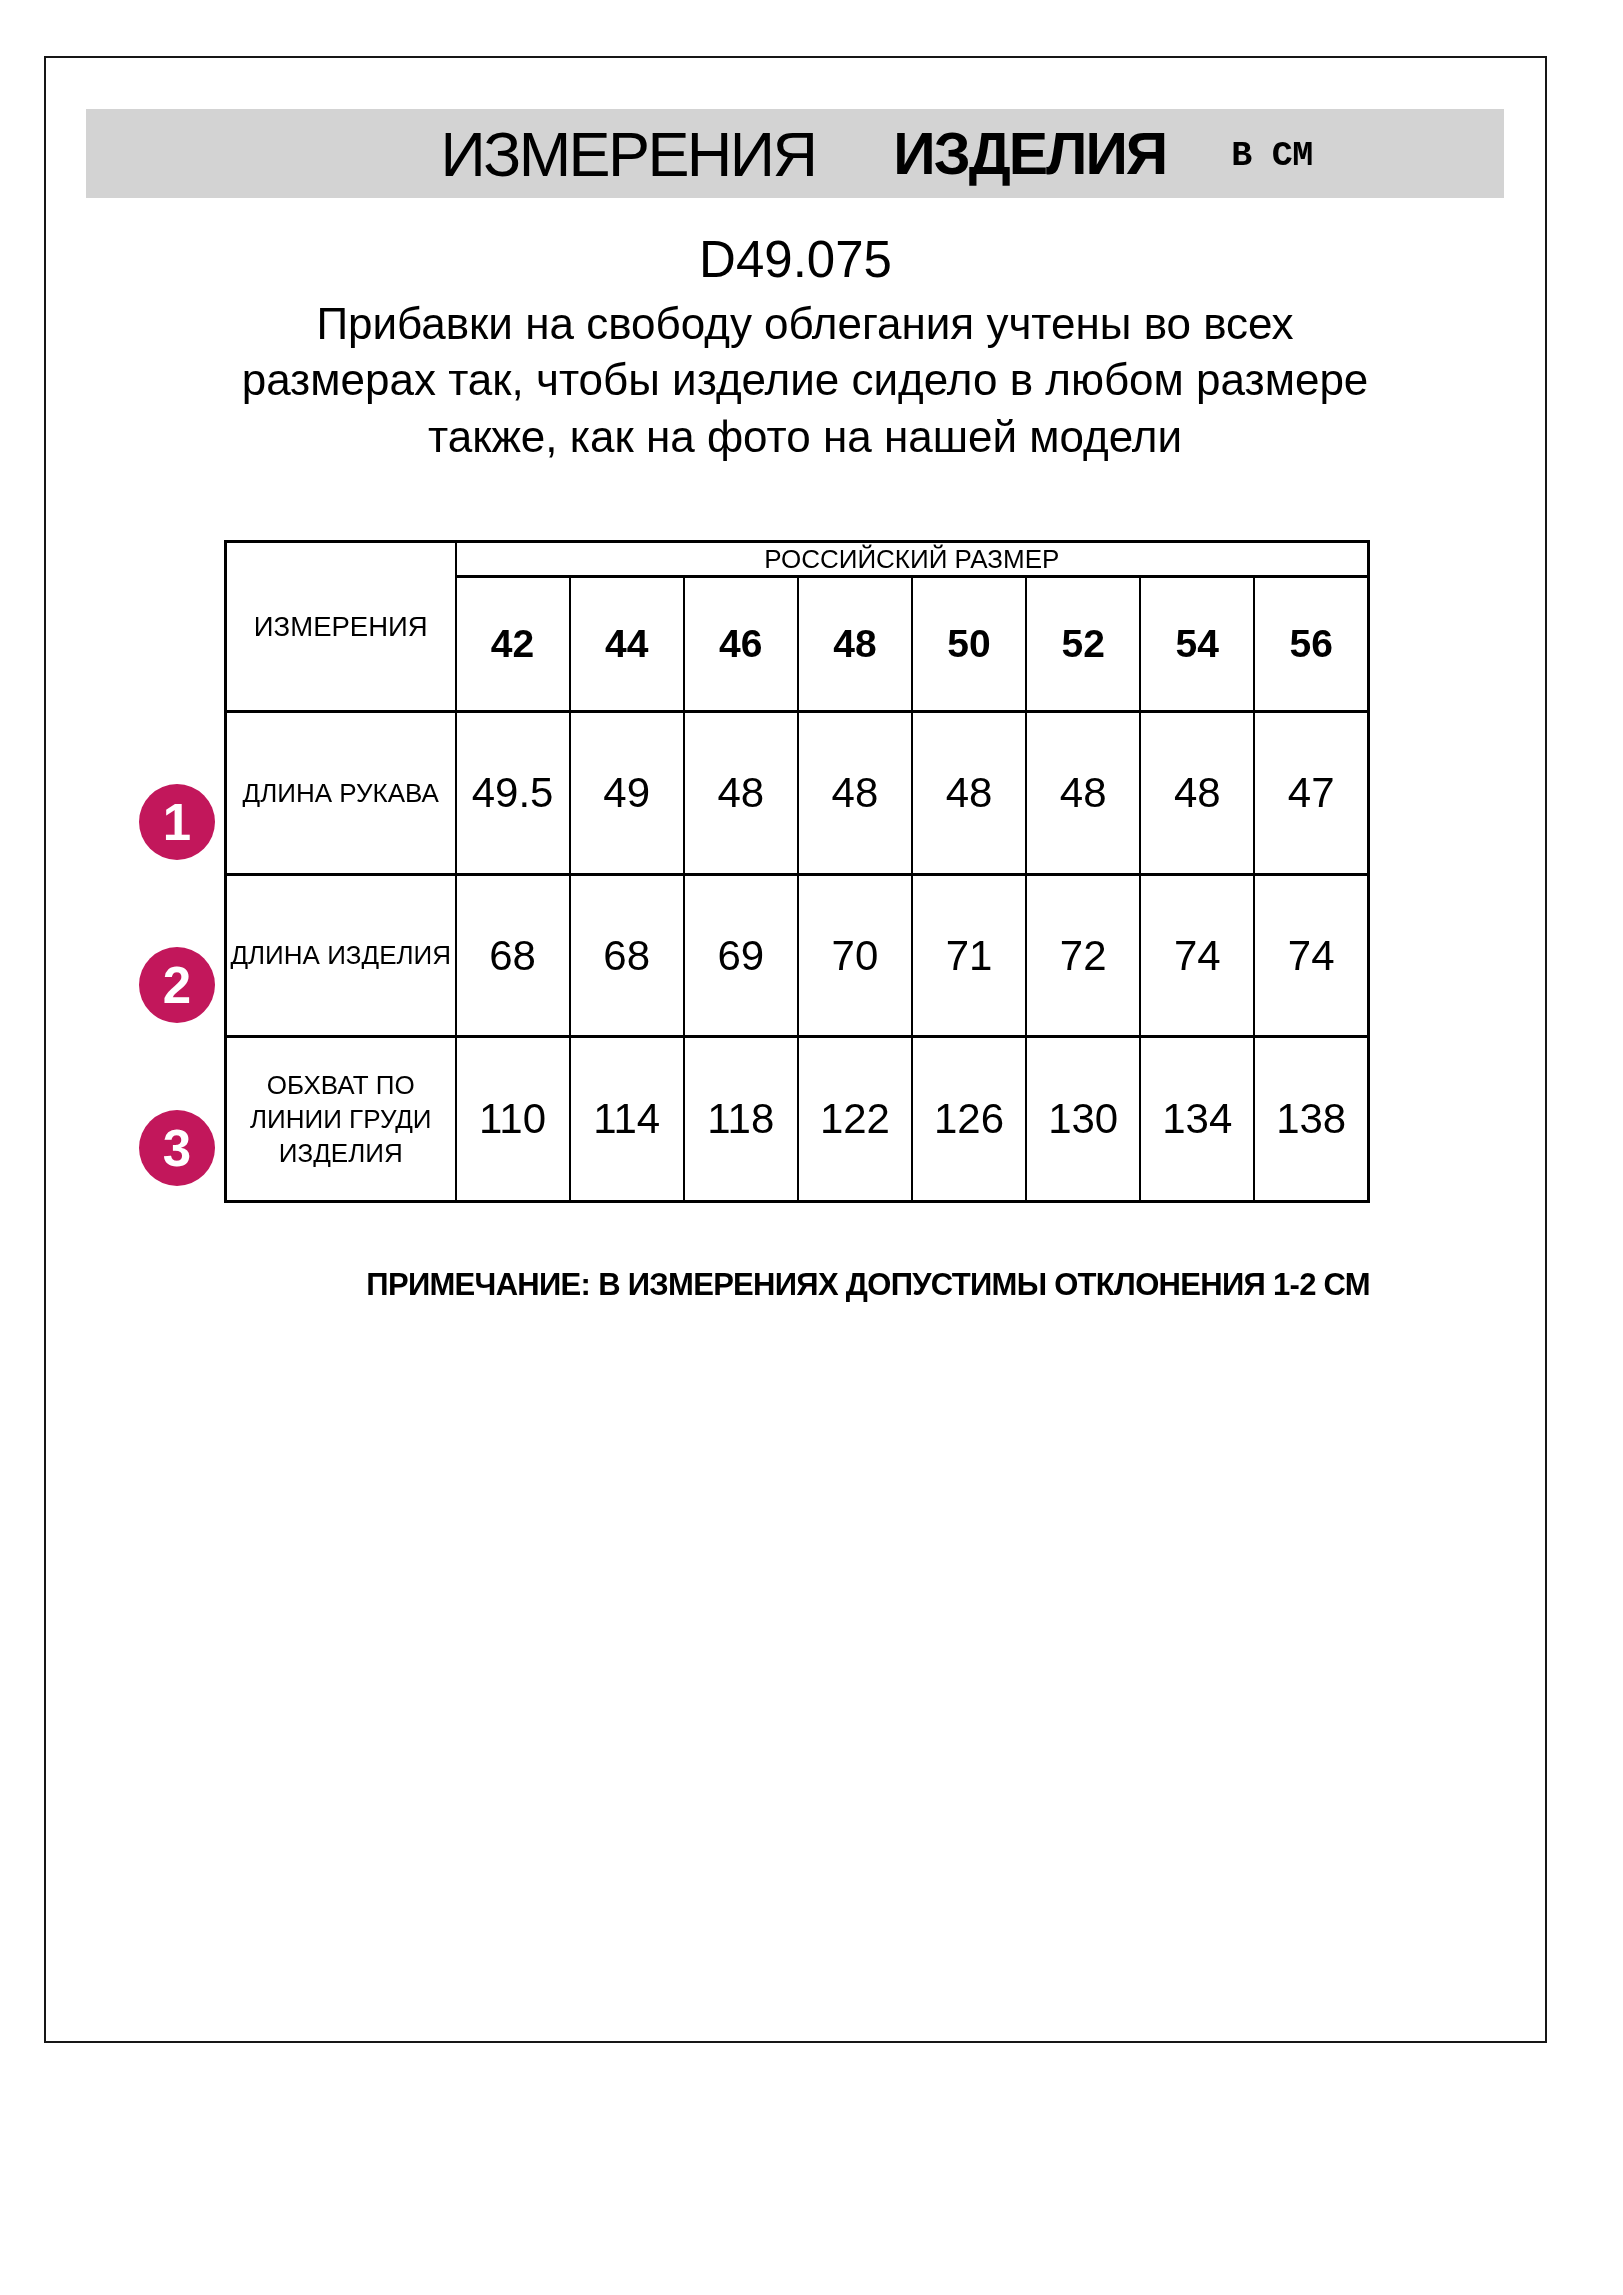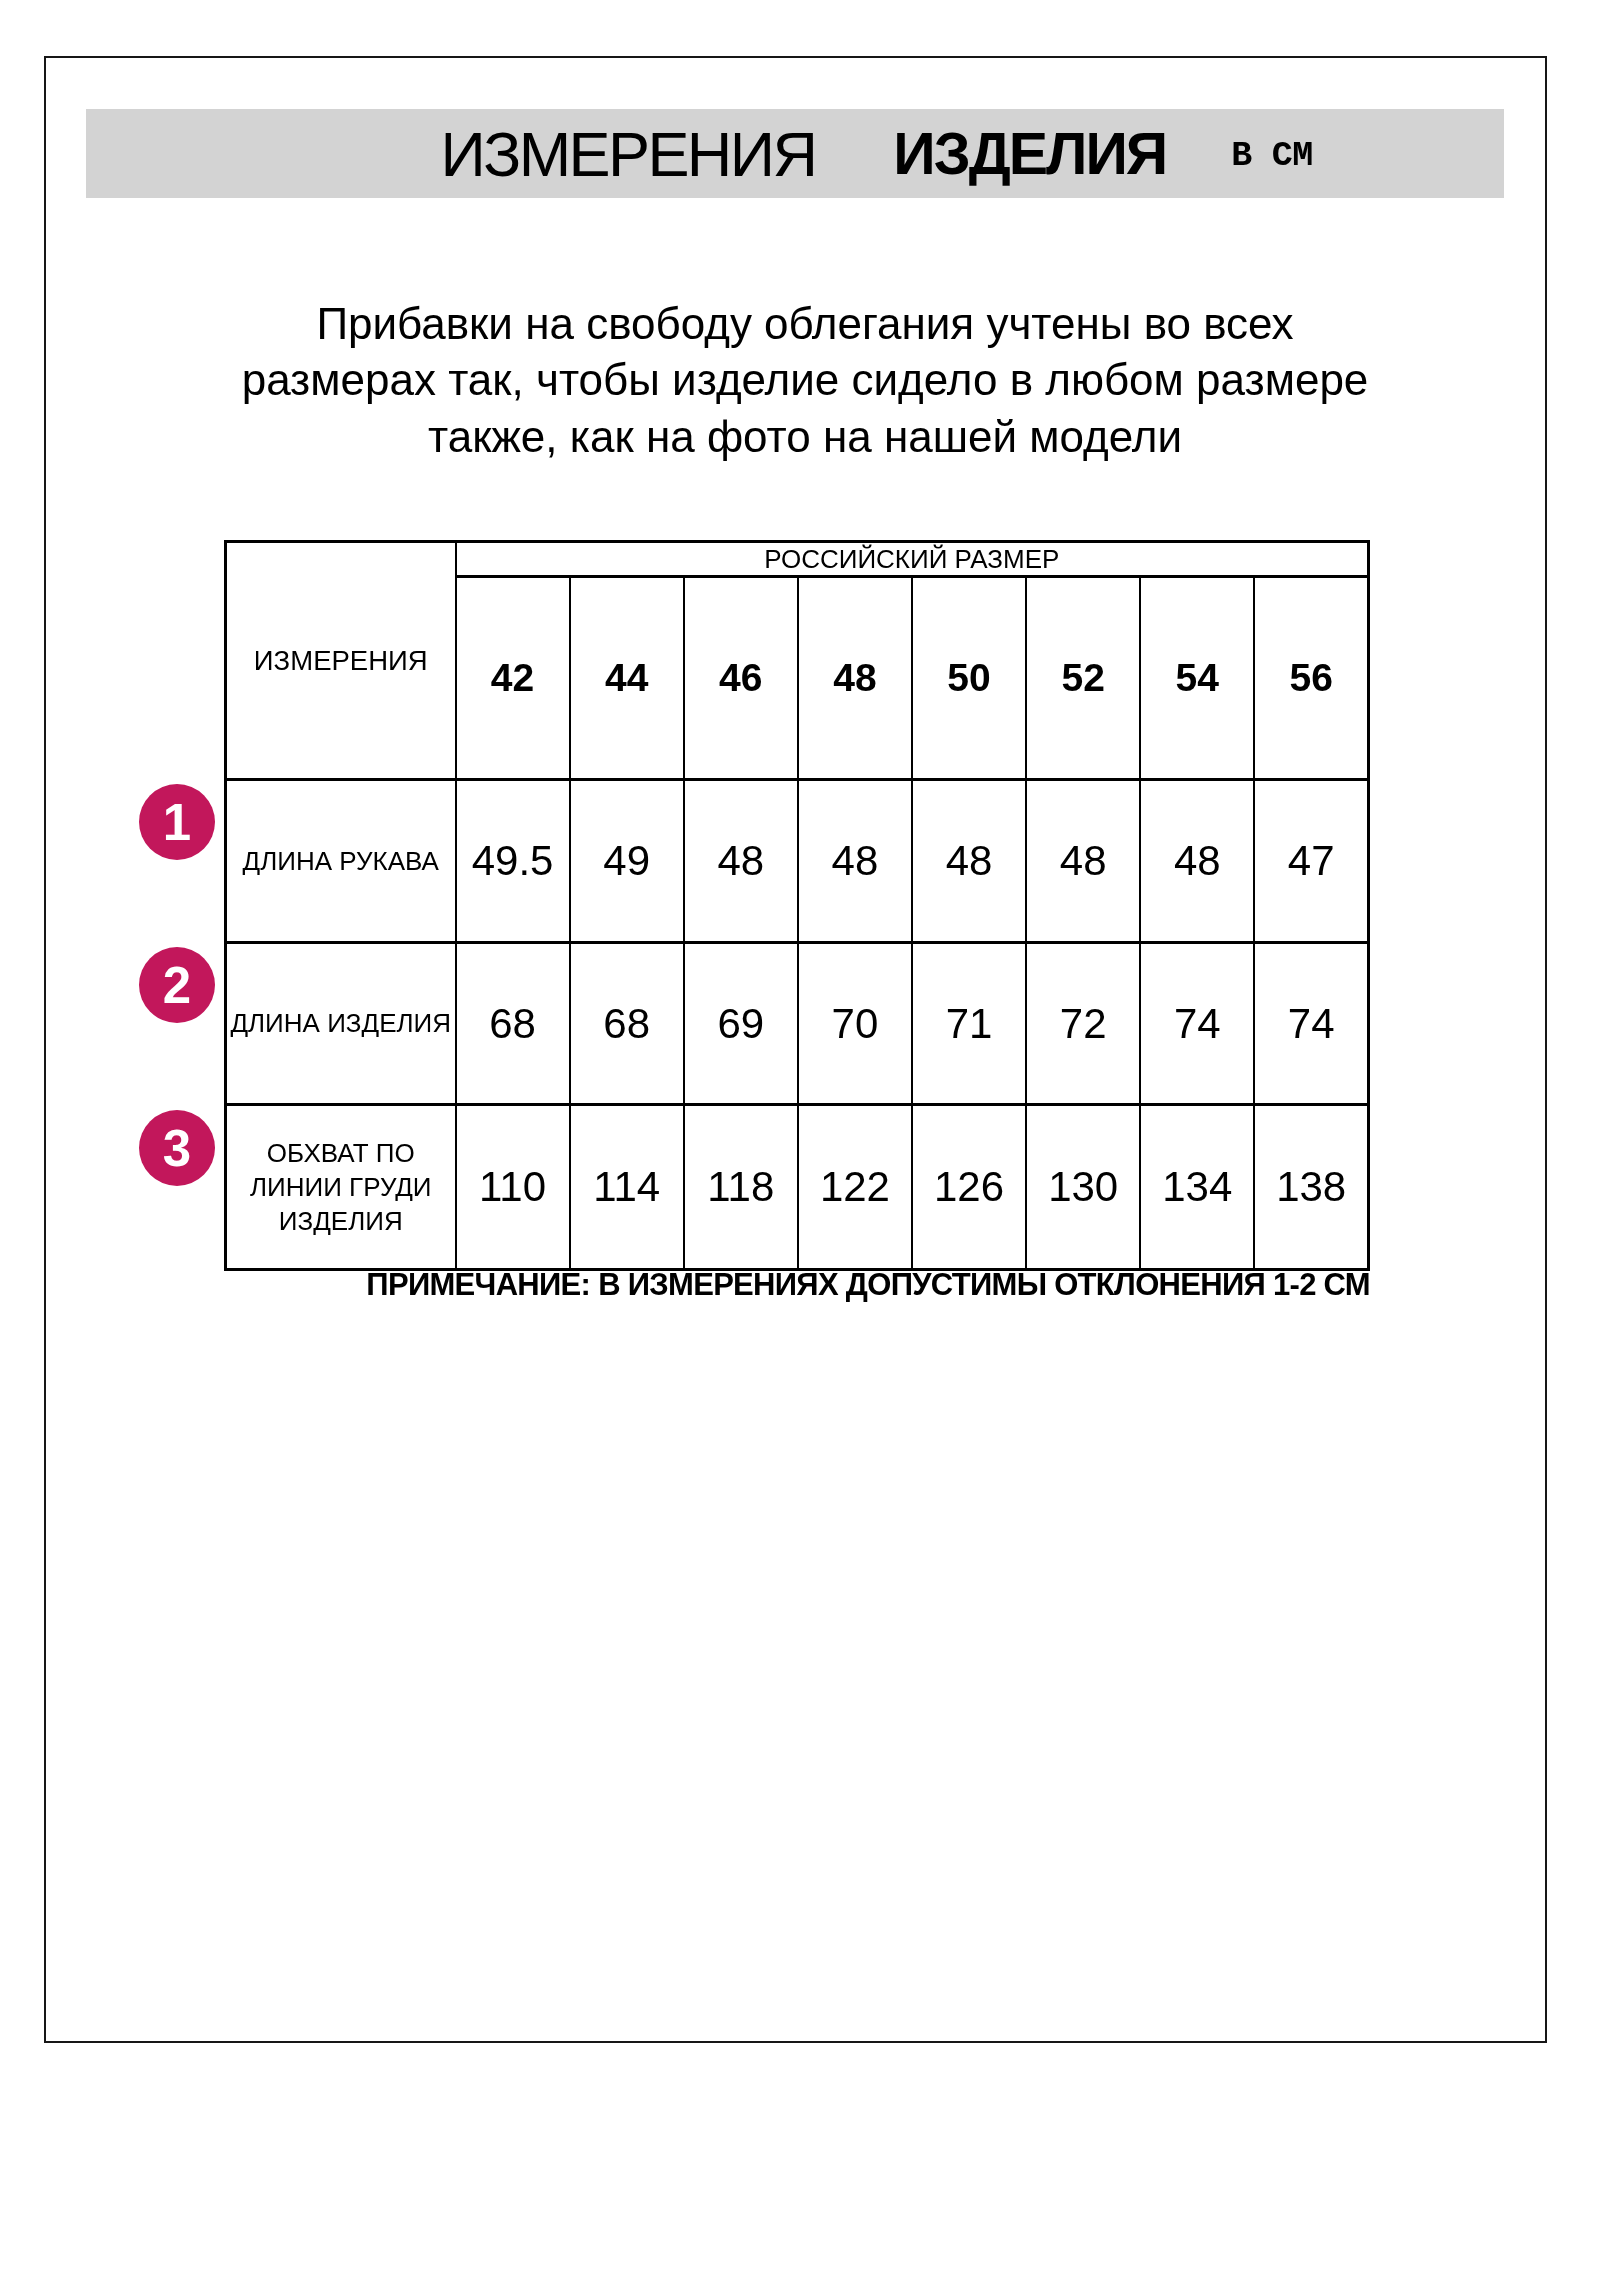--- a/index.html
+++ b/index.html
@@ -83,21 +83,21 @@
     border-left: 2px solid #000;
     border-right: 2px solid #000;
     border-top: 3.3px solid #000;
     border-bottom: 3.3px solid #000;
     text-align: center;
     vertical-align: middle;
     padding: 0;
     overflow: hidden;
   }
   tr.hr1 { height: 35px; }
-  tr.hr2 { height: 203px; margin-top: 12px; }
+  tr.hr2 { height: 135px; margin-top: 12px; }
   tr.dr1 { height: 163px; }
   tr.dr2 { height: 162px; }
   tr.dr3 { height: 165px; }
   td.shdr {
     font-size: 26px;
     font-weight: 400;
     border-bottom: 2px solid #000;
     letter-spacing: 0px;
   }
   tr.hr2 td { border-top: 2px solid #000; }
@@ -140,20 +140,21 @@
 
 <div class="page">
   <div class="frame"></div>
 
   <div class="band">
     <span class="t1">ИЗМЕРЕНИЯ</span>
     <span class="t2">ИЗДЕЛИЯ</span>
     <span class="tu">В СМ</span>
   </div>
 
+  <div class="code">D49.075</div>
 
   <div class="desc">Прибавки на свободу облегания учтены во всех размерах так, чтобы изделие сидело в любом размере также, как на фото на нашей модели</div>
 
   <table class="size-table">
     <colgroup>
         <col class="cl">
         <col span="8" class="cs">
       </colgroup>
     <tbody>
       <tr class="hr1">

